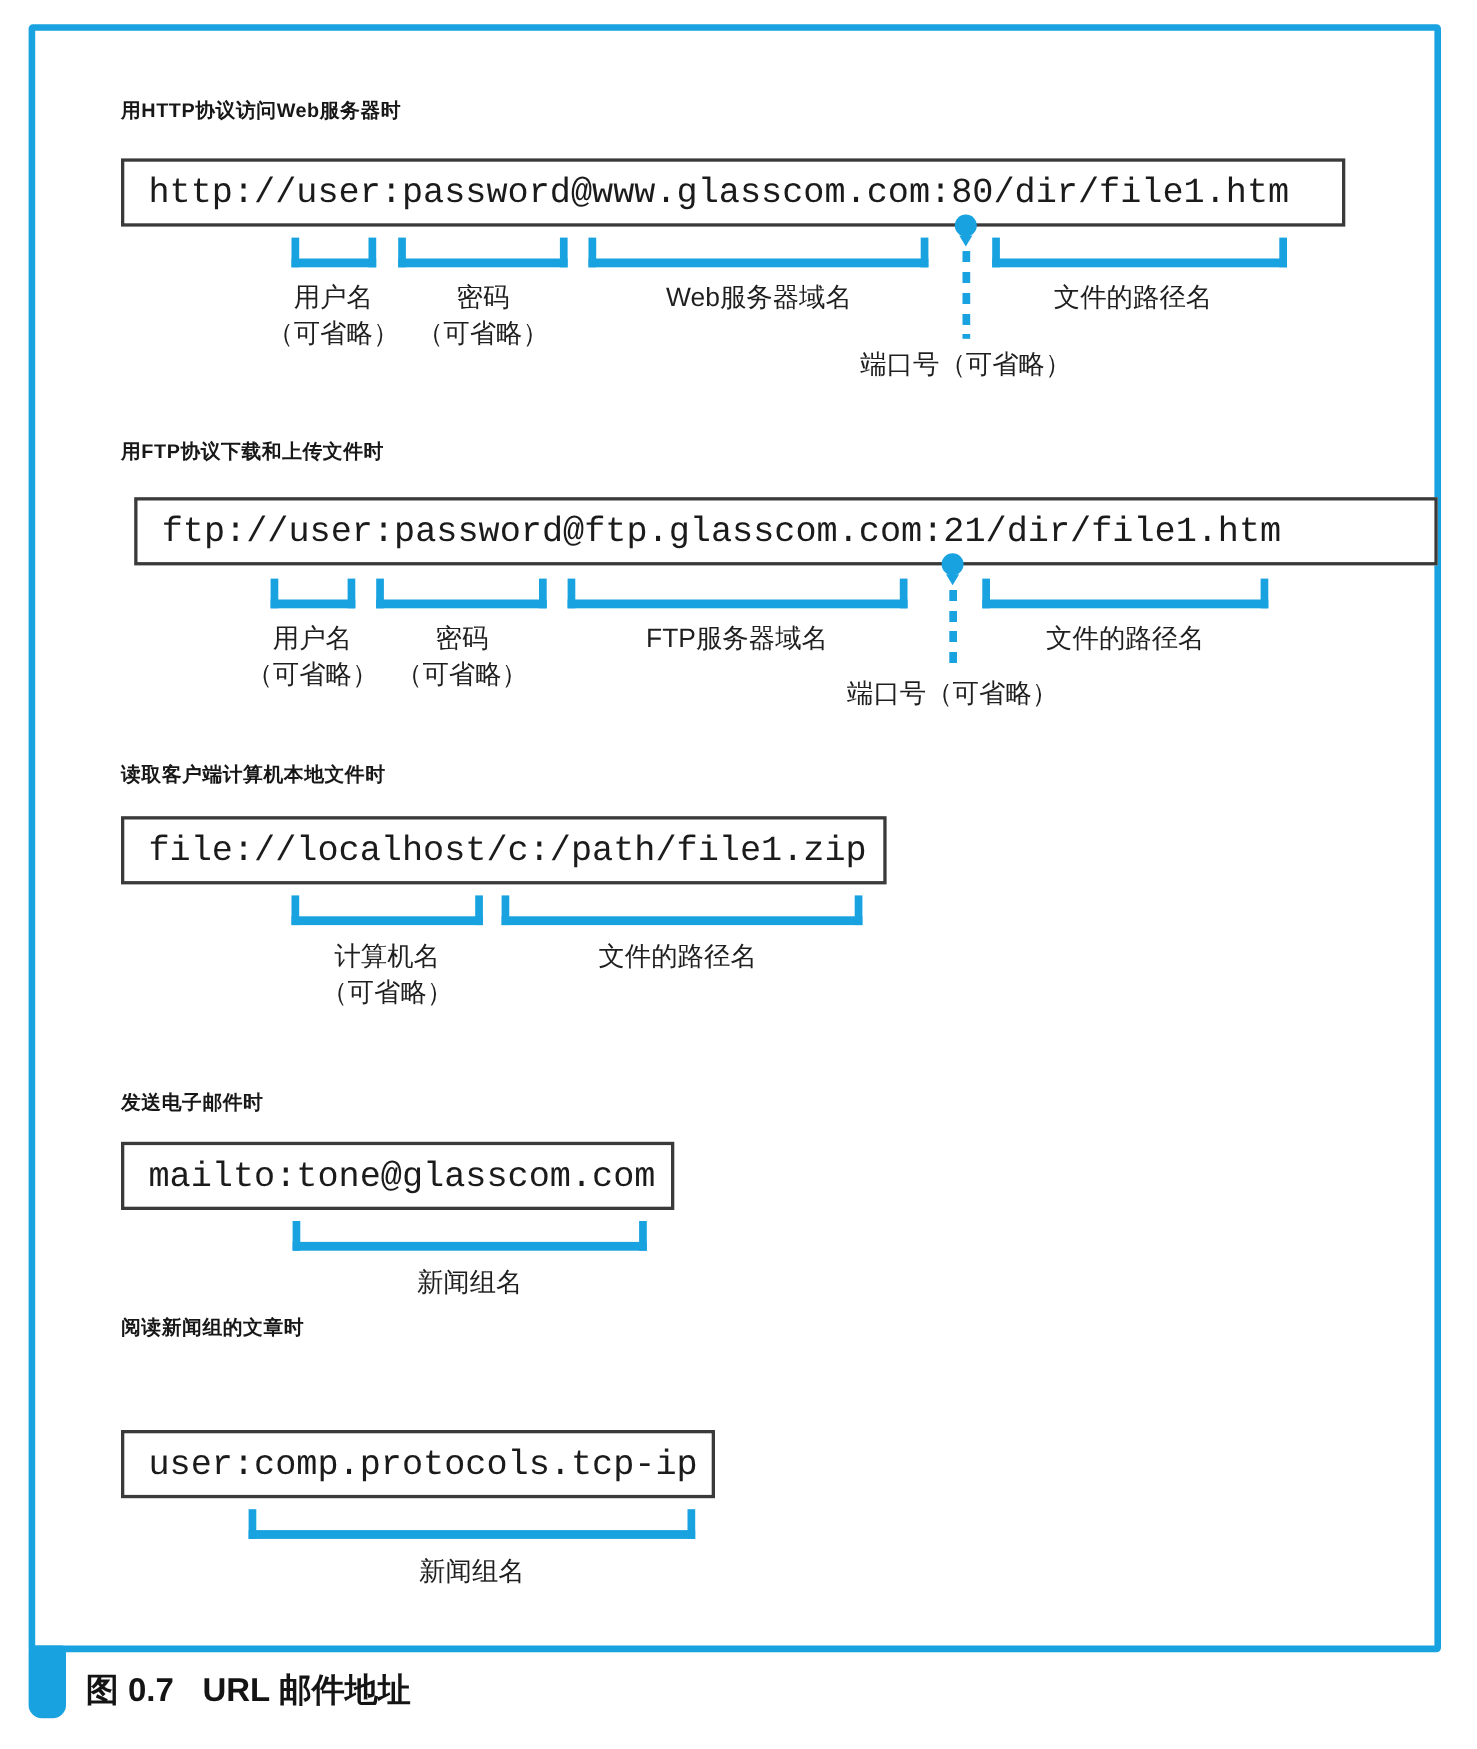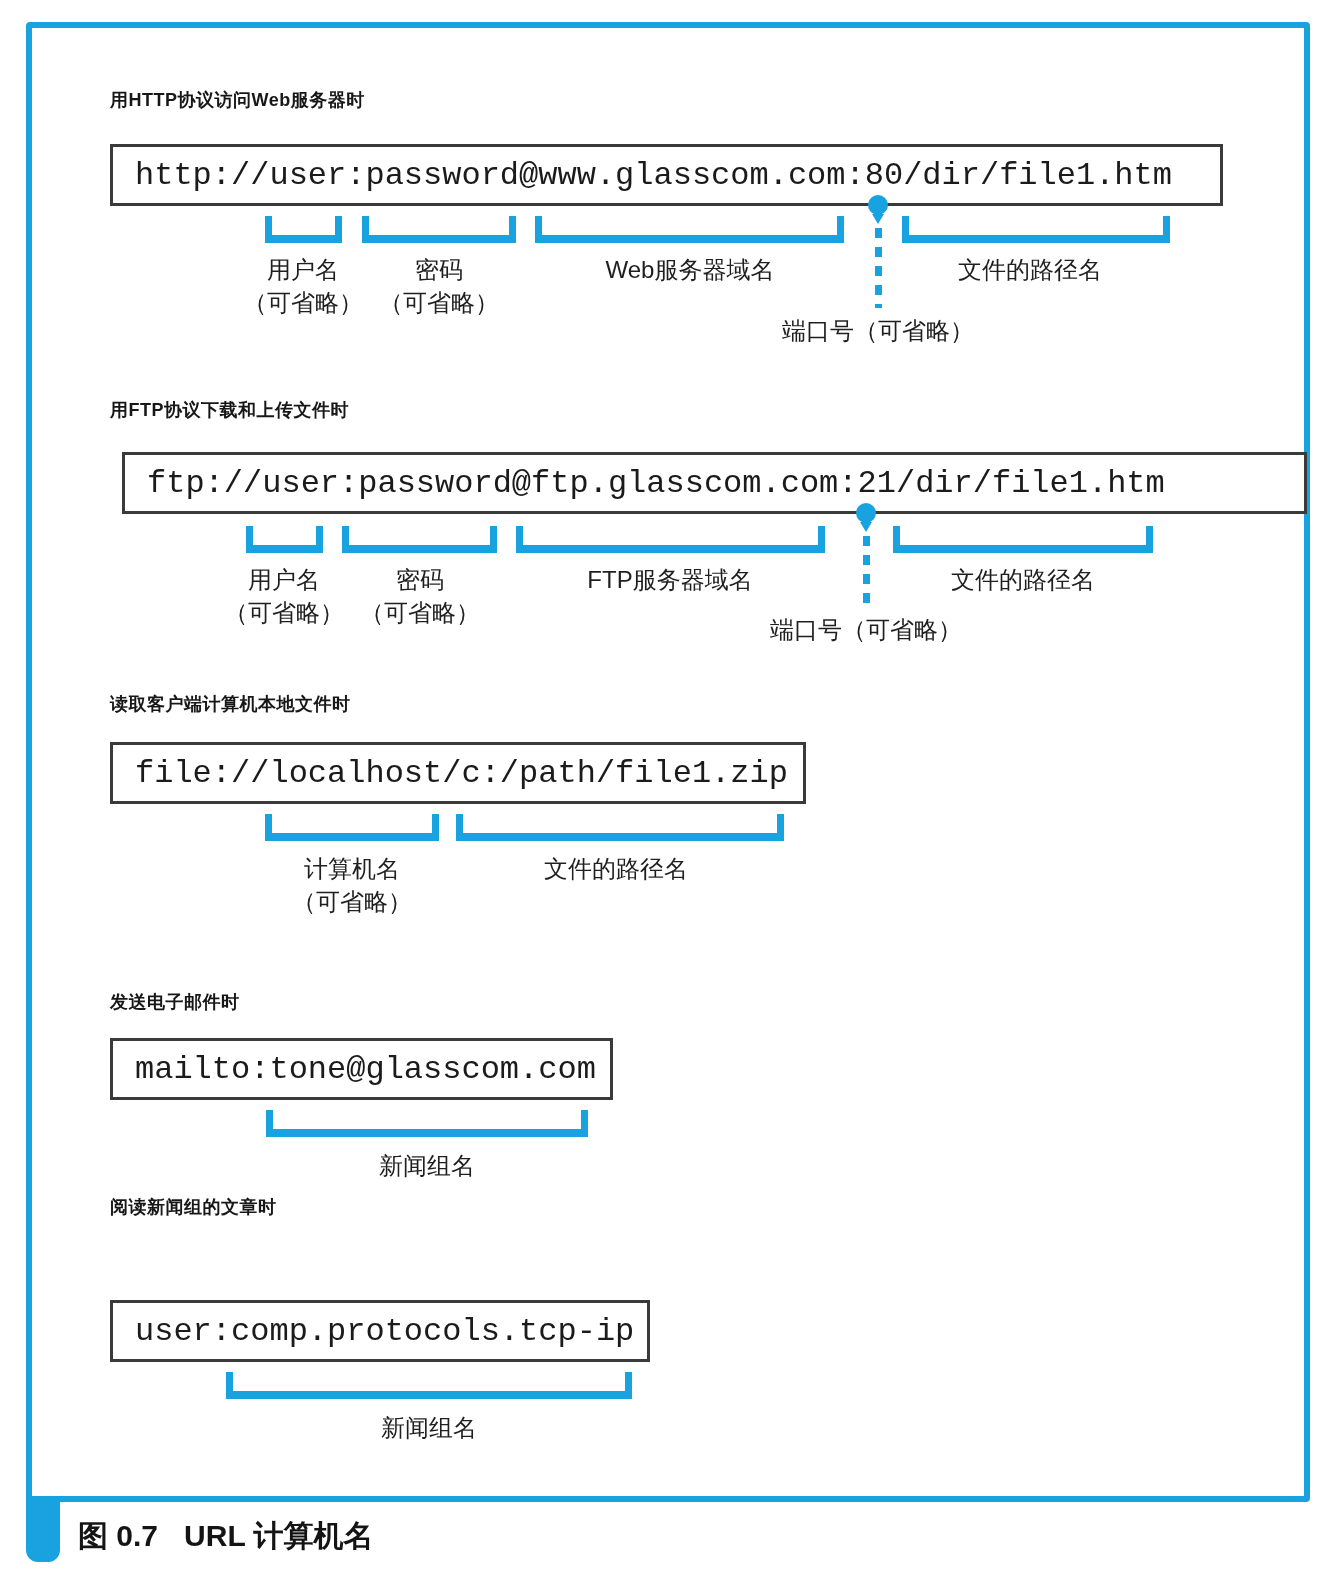--- a/index.html
+++ b/index.html
@@ -159,14 +159,14 @@
 
 <div class="heading" style="left:110px; top:1195px">阅读新闻组的文章时</div>
 <div class="urlbox" style="left:110px; top:1300px; width:540px; height:62px">
   <span class="url">user:comp.protocols.tcp-ip</span>
 </div>
 <div class="bracket" style="left:226px; top:1372px; width:406px"></div>
 <div class="lbl" style="left:429px; top:1412px">新闻组名</div>
 
 <div class="corner-tab"></div>
 <div class="caption">
-  <span class="num">图 0.7</span><span>URL 计算机名</span>
+  <span class="num">图 0.7</span><span>URL 邮件地址</span>
 </div>
 
 </body></html>

